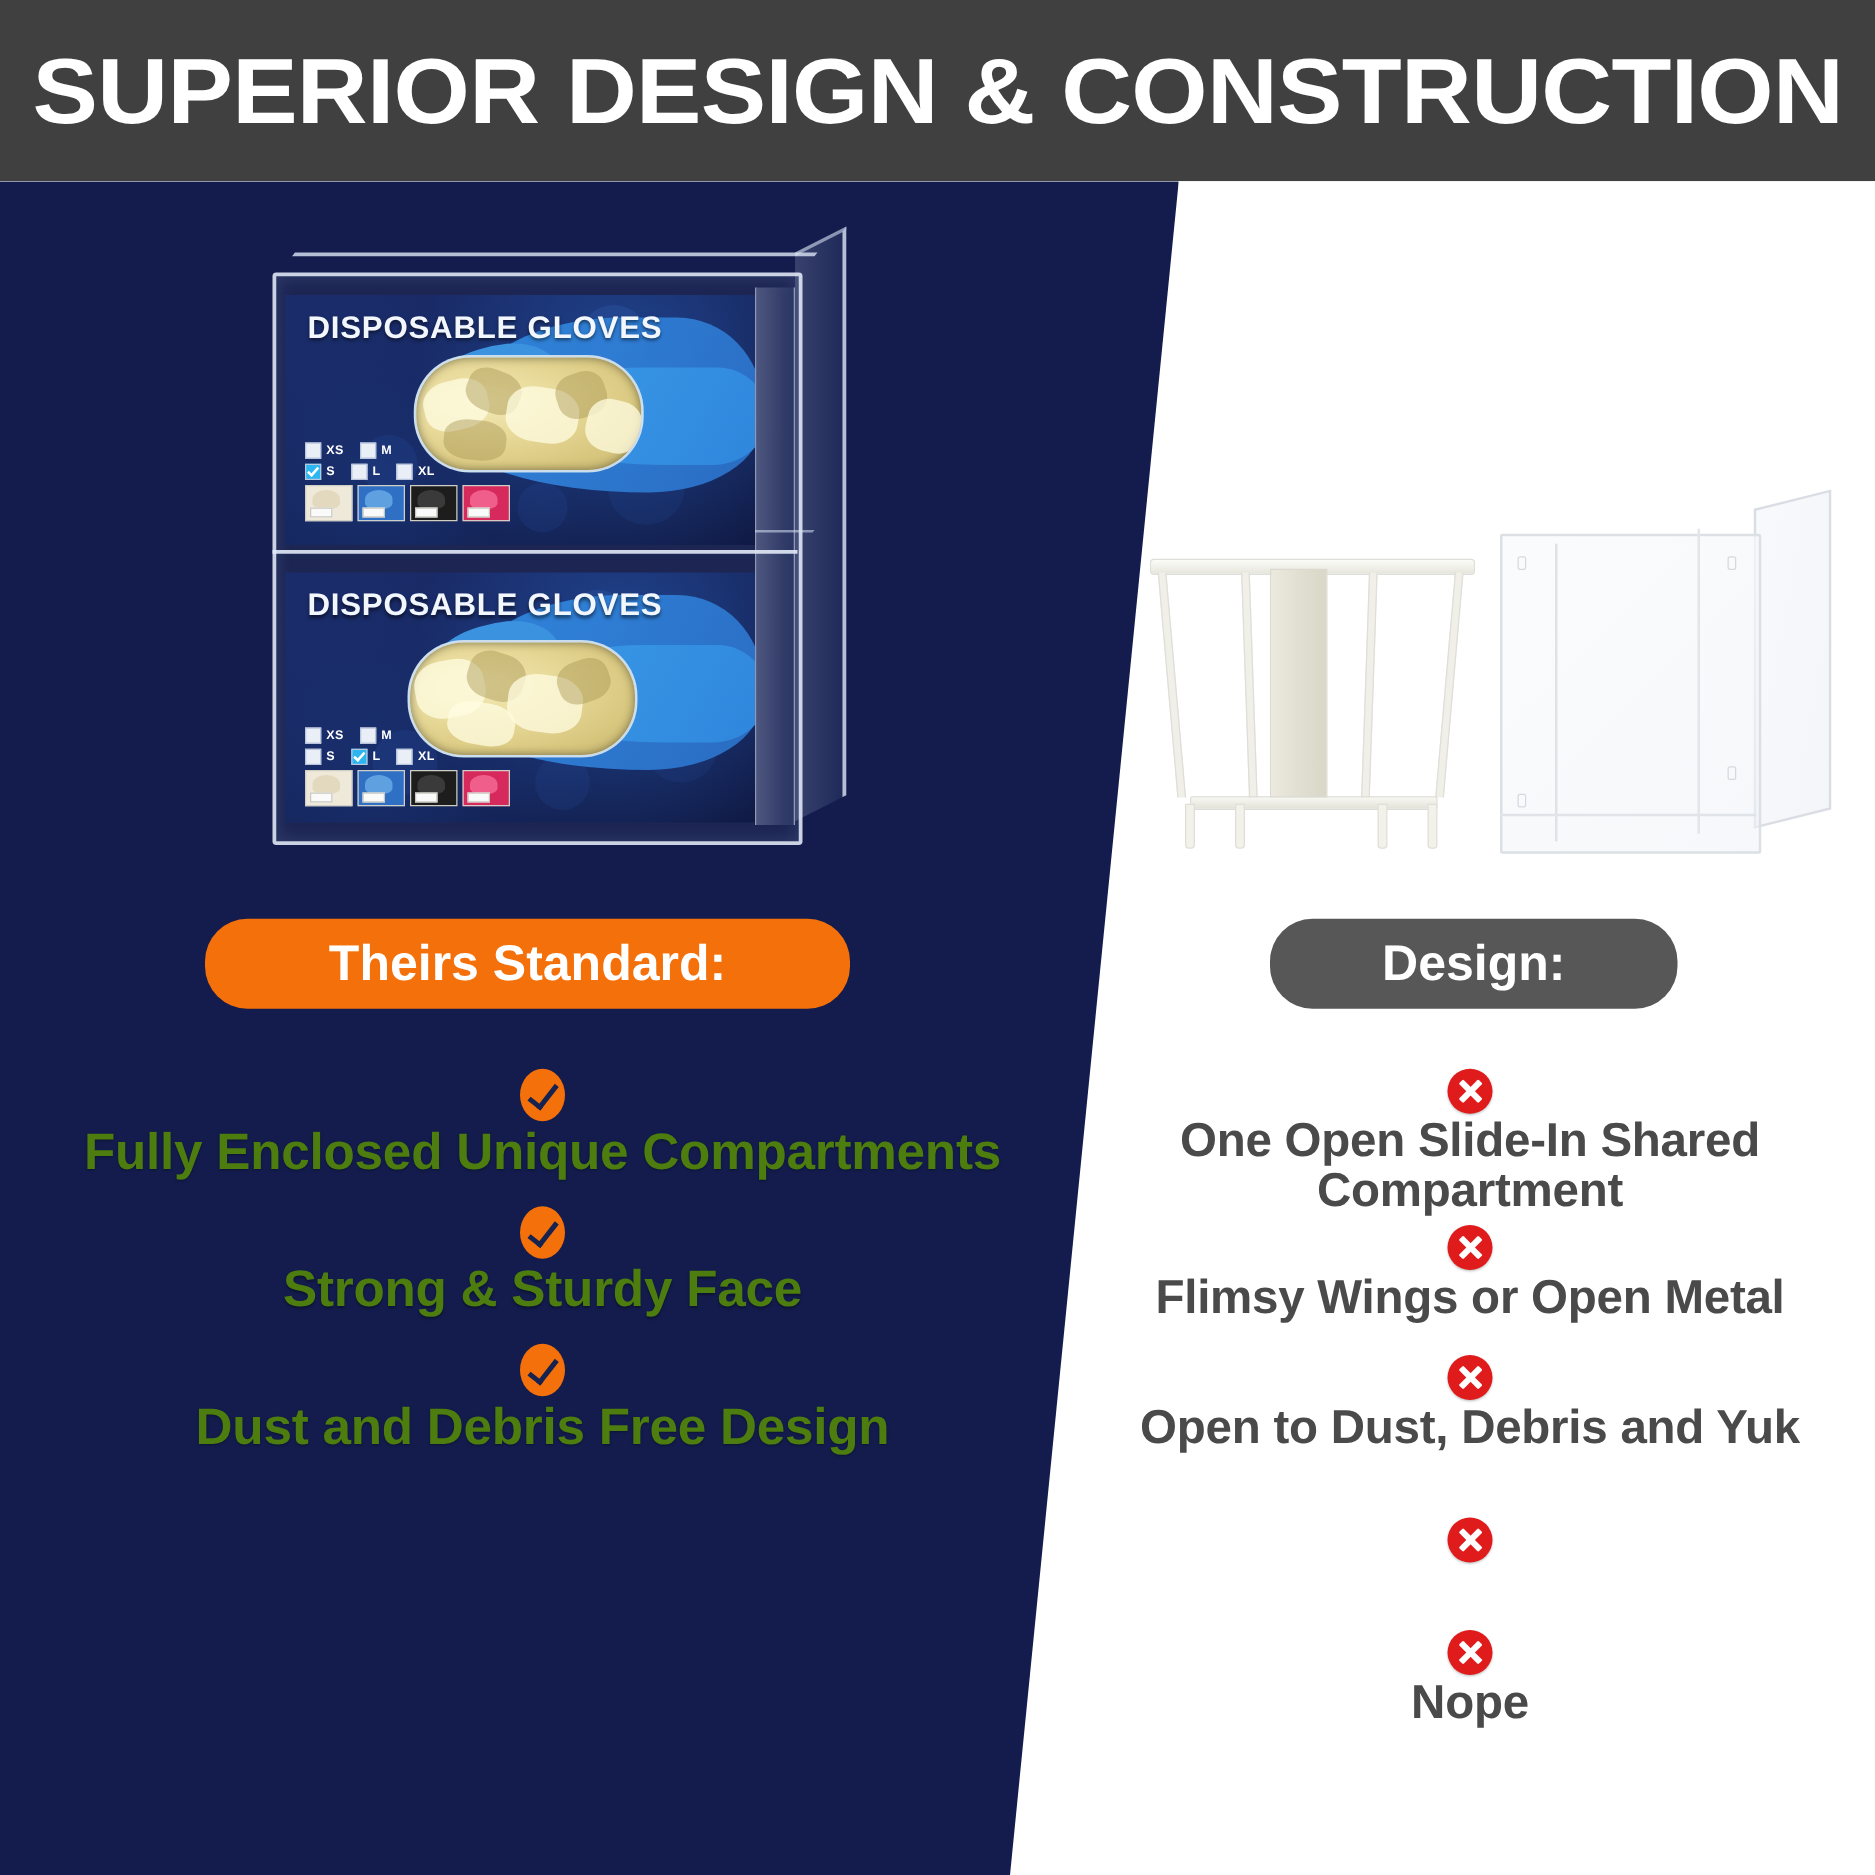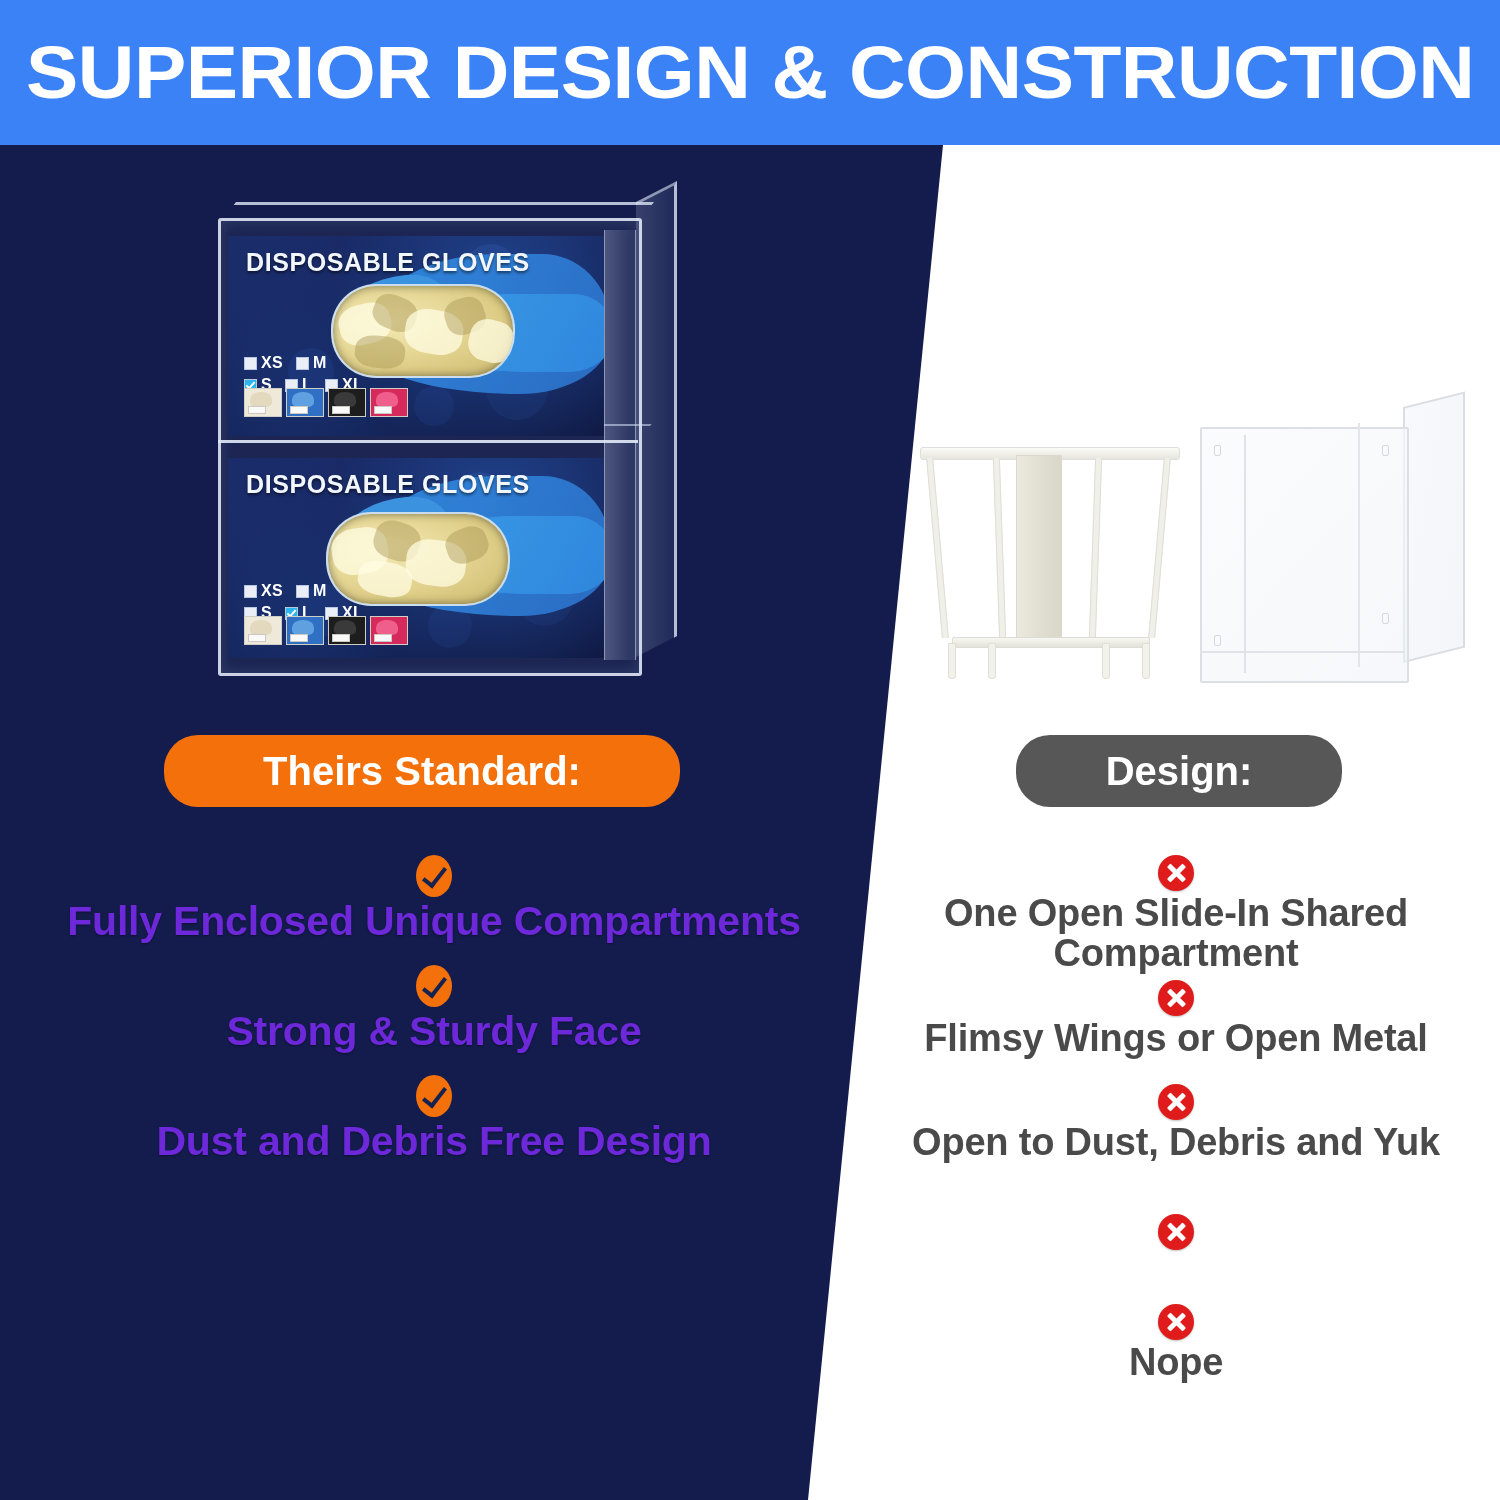--- a/index.html
+++ b/index.html
@@ -7,21 +7,21 @@
     width:1500px;height:1500px;
     background:#ffffff;
     font-family:"Liberation Sans","DejaVu Sans",sans-serif;
     overflow:hidden;
   }
   .stage{position:relative;width:1500px;height:1500px;overflow:hidden;background:#ffffff;}
 
   
   .header{
     position:absolute;left:0;top:0;width:1500px;height:145px;
-    background:#3b82f6;
+    background:#404040;
     display:flex;align-items:center;justify-content:center;
   }
   .header-title{
     color:#ffffff;
     font-size:74px;
     font-weight:bold;
     letter-spacing:-0.5px;
     transform:scaleX(1.06);
     white-space:nowrap;
     font-family:"Liberation Sans","DejaVu Sans",sans-serif;
@@ -141,21 +141,21 @@
   .size-item{display:flex;align-items:center;margin-right:13px;}
   .chk{
     width:11px;height:11px;background:#e9eef7;border:1px solid #b9c6dd;
     margin-right:4px;display:inline-block;
   }
   .chk.on{background:#2bb6f0;position:relative;}
   .chk.on::after{
     content:"";position:absolute;left:3px;top:0px;width:3px;height:7px;
     border:solid #ffffff;border-width:0 2px 2px 0;transform:rotate(42deg);
   }
-  .size-label{color:#ffffff;font-size:16px;font-weight:bold;letter-spacing:0.3px;}
+  .size-label{color:#ffffff;font-size:10px;font-weight:bold;letter-spacing:0.3px;}
 
   
   .swatches{position:absolute;left:16px;top:152px;display:flex;gap:4px;}
   .sw{
     width:36px;height:27px;background:#e7e7e2;border:1px solid #cfcfc8;
     position:relative;overflow:hidden;
   }
   .sw .palm{
     position:absolute;left:5px;top:3px;width:22px;height:15px;
     border-radius:48% 48% 30% 30%;
@@ -242,21 +242,21 @@
   .feat{display:flex;flex-direction:column;align-items:center;margin-bottom:22px;}
   .check-icon{
     width:36px;height:42px;border-radius:50%;
     background:#F4700A;position:relative;margin-bottom:3px;flex:none;
   }
   .check-icon::after{
     content:"";position:absolute;left:12px;top:8px;width:9px;height:20px;
     border:solid #16224f;border-width:0 4px 4px 0;transform:rotate(38deg);
   }
   .feat-text{
-    color:#6d28d9;font-weight:bold;font-size:41px;text-align:center;
+    color:#4d7c0f;font-weight:bold;font-size:41px;text-align:center;
     line-height:1.05;letter-spacing:-0.2px;white-space:nowrap;
     text-shadow:0 1px 2px rgba(0,0,0,0.35);
   }
 
   .list-right{position:absolute;left:852px;top:855px;width:648px;}
   .featr{display:flex;flex-direction:column;align-items:center;}
   .x-icon{
     width:36px;height:36px;border-radius:50%;background:#E01B1B;
     position:relative;flex:none;margin-bottom:2px;
     box-shadow:0 1px 2px rgba(0,0,0,0.25);

